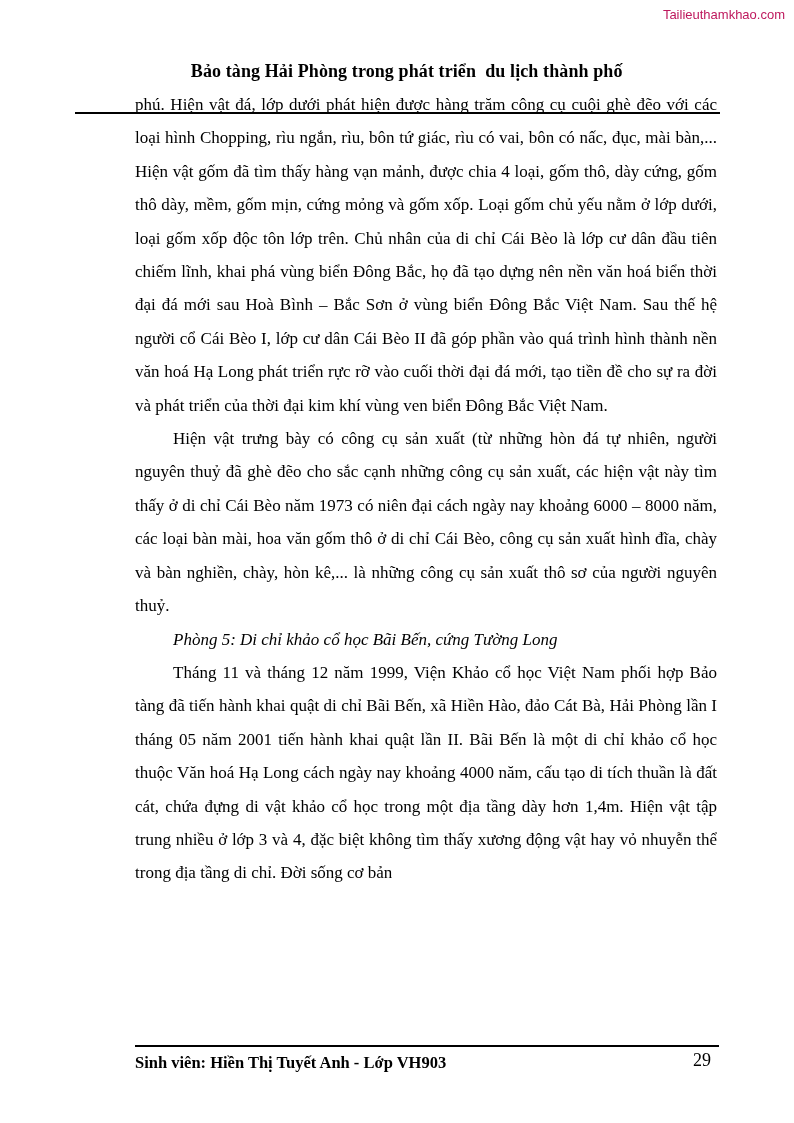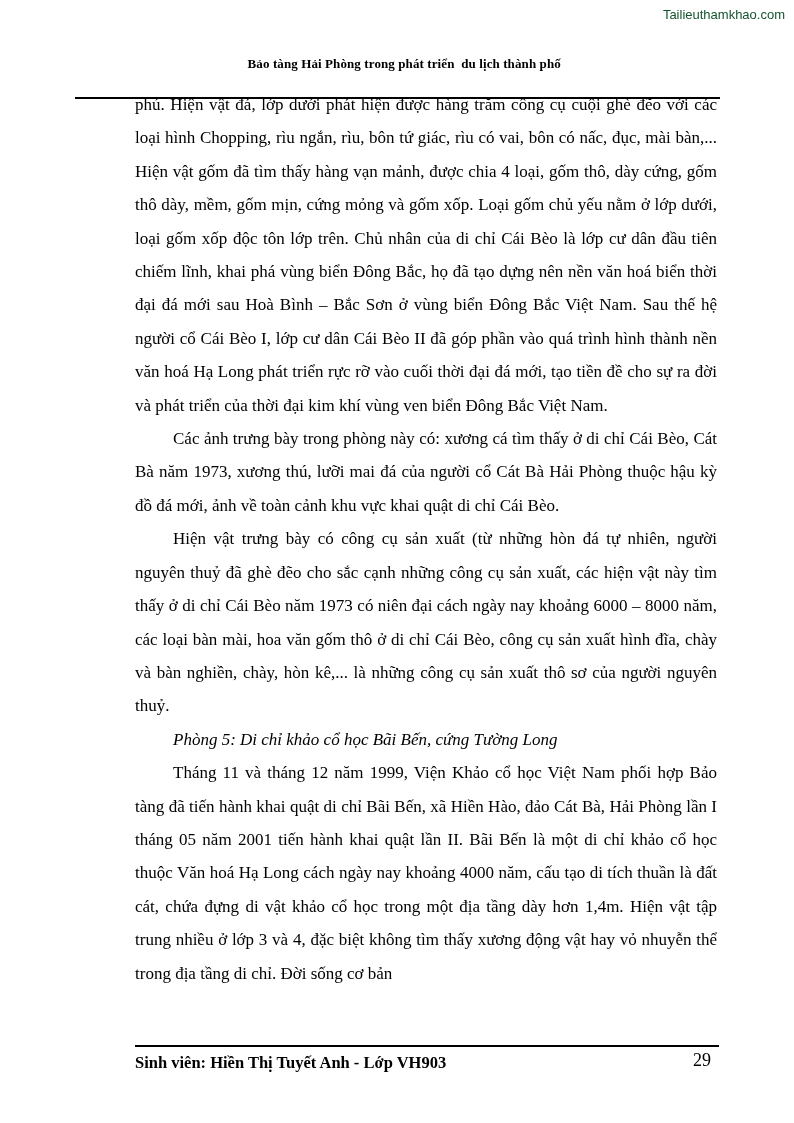--- a/index.html
+++ b/index.html
@@ -12,30 +12,30 @@
     font-family: "Liberation Serif", "DejaVu Serif", serif;
     color: #000000;
     overflow: hidden;
   }
   .watermark {
     position: absolute;
     top: 7px;
     right: 9px;
     font-family: "Liberation Sans", "DejaVu Sans", sans-serif;
     font-size: 13px;
-    color: #14532d;
+    color: #be185d;
   }
   .page-header {
     position: absolute;
     top: 40px;
     left: 75px;
     width: 645px;
     text-align: center;
     font-weight: bold;
-    font-size: 13px;
+    font-size: 18px;
     letter-spacing: 0.1px;
     white-space: pre-wrap;
     padding-bottom: 9px;
     border-bottom: 2px solid #000000;
   }
   .content {
     position: absolute;
     top: 88px;
     left: 135px;
     width: 582px;
@@ -83,21 +83,20 @@
 <div class="page">
 
   <div class="watermark">Tailieuthamkhao.com</div>
 
   <div class="page-header">
     <span>Bảo tàng Hải Phòng trong phát triển  du lịch thành phố</span>
   </div>
 
   <div class="content">
     <p class="para first">phú. Hiện vật đá, lớp dưới phát hiện được hàng trăm công cụ cuội ghè đẽo với các loại hình Chopping, rìu ngắn, rìu, bôn tứ giác, rìu có vai, bôn có nấc, đục, mài bàn,... Hiện vật gốm đã tìm thấy hàng vạn mảnh, được chia 4 loại, gốm thô, dày cứng, gốm thô dày, mềm, gốm mịn, cứng mỏng và gốm xốp. Loại gốm chủ yếu nằm ở lớp dưới, loại gốm xốp độc tôn lớp trên. Chủ nhân của di chỉ Cái Bèo là lớp cư dân đầu tiên chiếm lĩnh, khai phá vùng biển Đông Bắc, họ đã tạo dựng nên nền văn hoá biển thời đại đá mới sau Hoà Bình – Bắc Sơn ở vùng biển Đông Bắc Việt Nam. Sau thế hệ người cổ Cái Bèo I, lớp cư dân Cái Bèo II đã góp phần vào quá trình hình thành nền văn hoá Hạ Long phát triển rực rỡ vào cuối thời đại đá mới, tạo tiền đề cho sự ra đời và phát triển của thời đại kim khí vùng ven biển Đông Bắc Việt Nam.</p>
-    <p class="para">Các ảnh trưng bày trong phòng này có: xương cá tìm thấy ở di chỉ Cái Bèo, Cát Bà năm 1973, xương thú, lưỡi mai đá của người cổ Cát Bà Hải Phòng thuộc hậu kỳ đồ đá mới, ảnh về toàn cảnh khu vực khai quật di chỉ Cái Bèo.</p>
     <p class="para">Hiện vật trưng bày có công cụ sản xuất (từ những hòn đá tự nhiên, người nguyên thuỷ đã ghè đẽo cho sắc cạnh những công cụ sản xuất, các hiện vật này tìm thấy ở di chỉ Cái Bèo năm 1973 có niên đại cách ngày nay khoảng 6000 – 8000 năm, các loại bàn mài, hoa văn gốm thô ở di chỉ Cái Bèo, công cụ sản xuất hình đĩa, chày và bàn nghiền, chày, hòn kê,... là những công cụ sản xuất thô sơ của người nguyên thuỷ.</p>
     <p class="para italic">Phòng 5: Di chỉ khảo cổ học Bãi Bến, cứng Tường Long</p>
     <p class="para">Tháng 11 và tháng 12 năm 1999, Viện Khảo cổ học Việt Nam phối hợp Bảo tàng đã tiến hành khai quật di chỉ Bãi Bến, xã Hiền Hào, đảo Cát Bà, Hải Phòng lần I tháng 05 năm 2001 tiến hành khai quật lần II. Bãi Bến là một di chỉ khảo cổ học thuộc Văn hoá Hạ Long cách ngày nay khoảng 4000 năm, cấu tạo di tích thuần là đất cát, chứa đựng di vật khảo cổ học trong một địa tầng dày hơn 1,4m. Hiện vật tập trung nhiều ở lớp 3 và 4, đặc biệt không tìm thấy xương động vật hay vỏ nhuyễn thể trong địa tầng di chỉ. Đời sống cơ bản</p>
   </div>
 
   <div class="page-footer">
     <span class="footer-student">Sinh viên: Hiền Thị Tuyết Anh - Lớp VH903</span>
     <span class="footer-page">29</span>
   </div>
 

